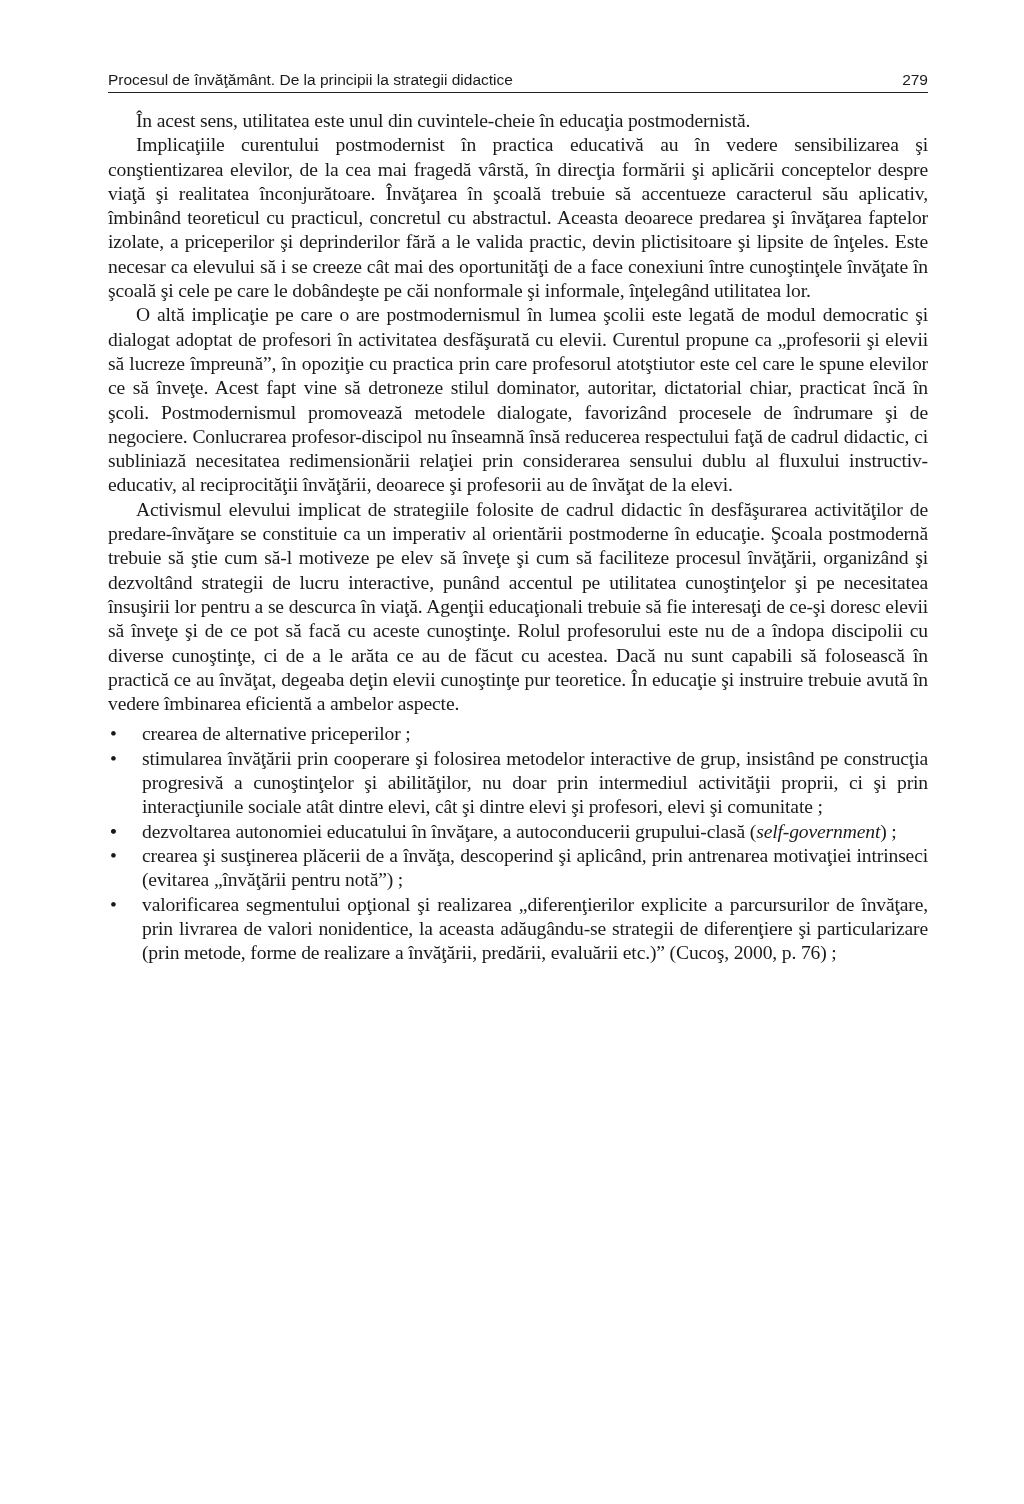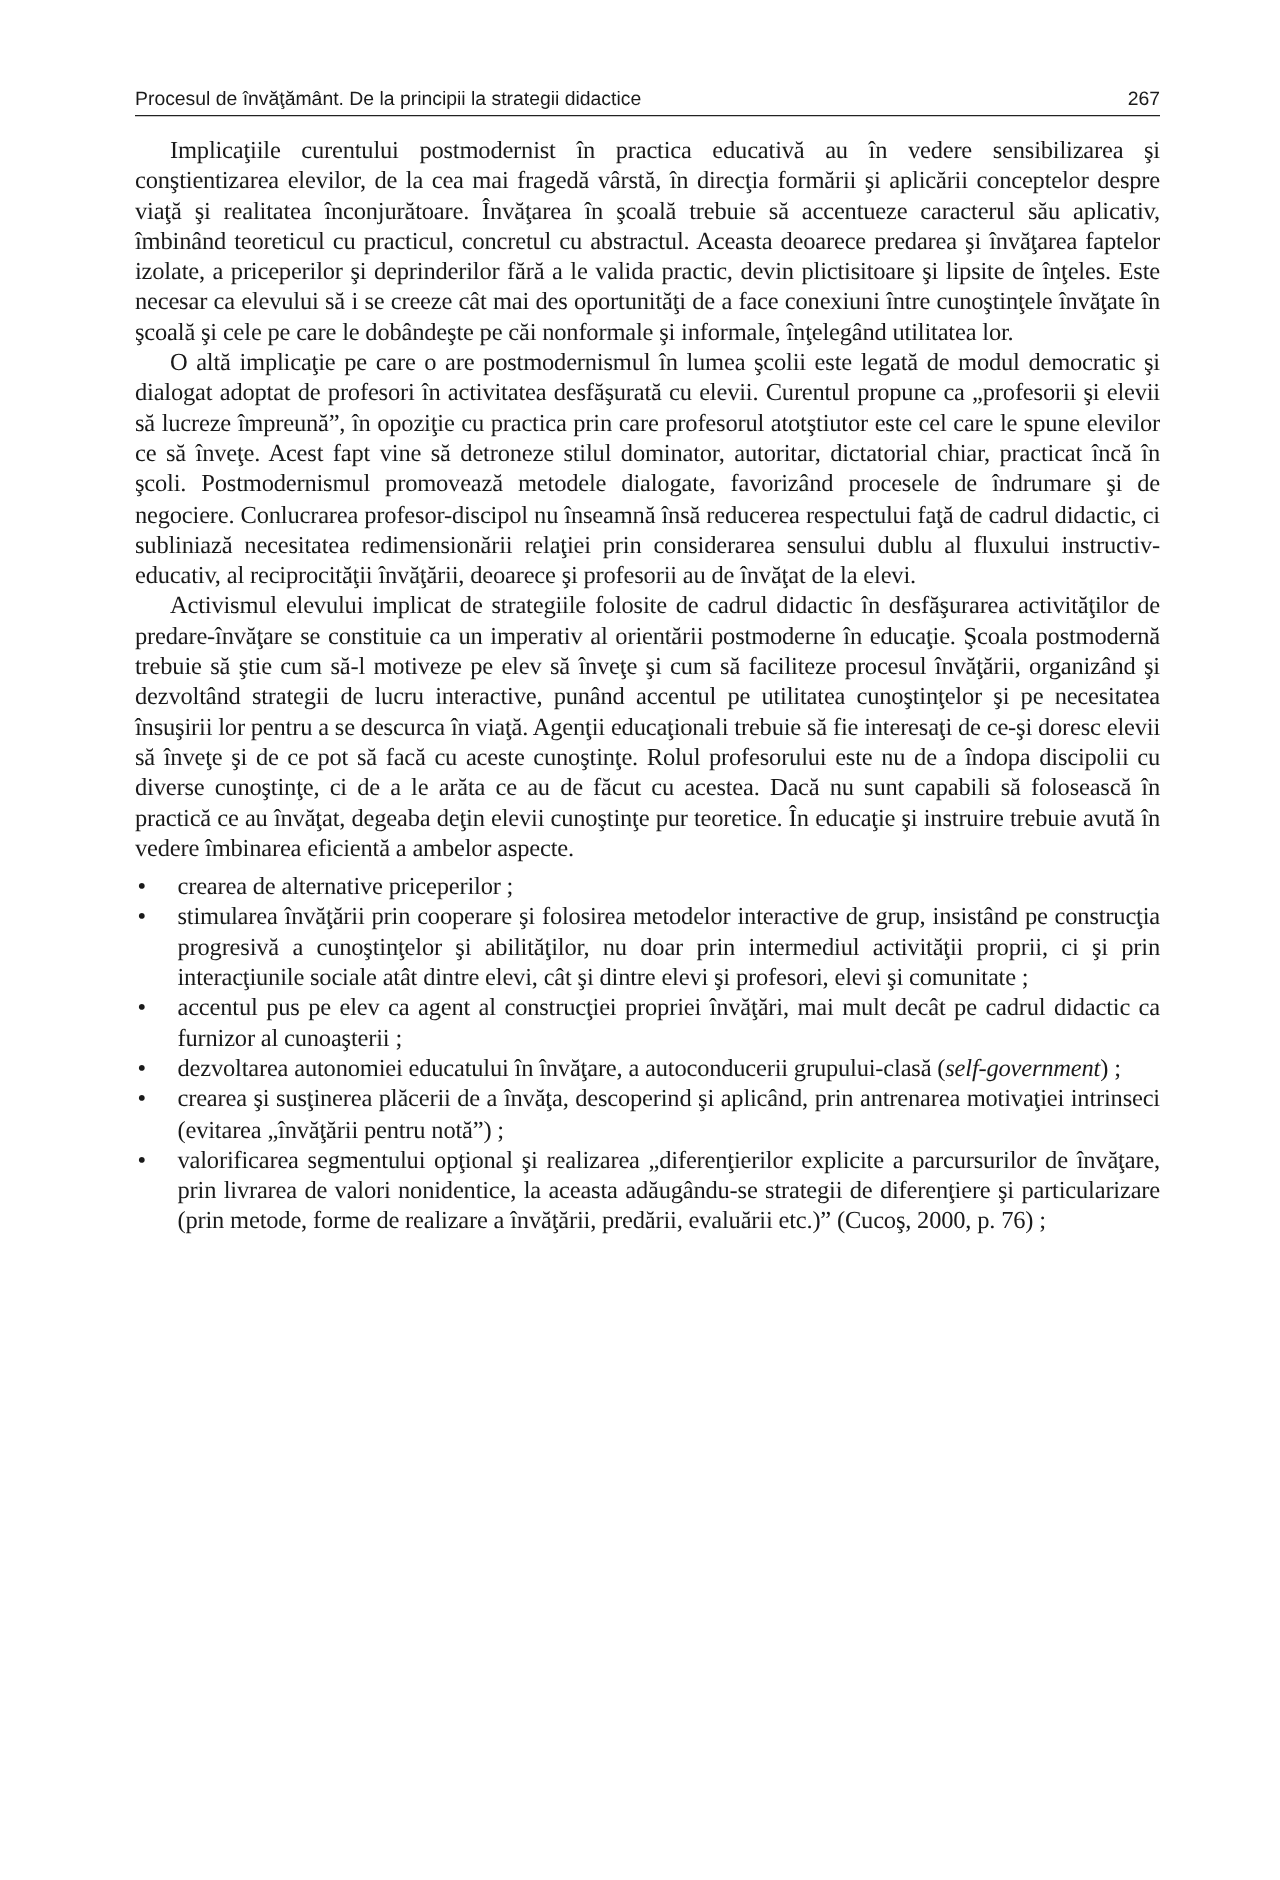--- a/index.html
+++ b/index.html
@@ -24,40 +24,40 @@
   .bullets li { position: relative; padding-left: 34px; text-align: justify; }
   .bullets li .bullet { position: absolute; left: 2px; top: 0; }
   .bullets li em { font-style: italic; }
 </style>
 </head>
 <body>
 
 <div class="page">
   <div class="running-head">
     <span>Procesul de învăţământ. De la principii la strategii didactice</span>
-    <span>267</span>
+    <span>279</span>
   </div>
 
   <div class="body-text">
+    <p>În acest sens, utilitatea este unul din cuvintele-cheie în educaţia postmodernistă.</p>
     <p>Implicaţiile curentului postmodernist în practica educativă au în vedere sensibilizarea şi conştientizarea elevilor, de la cea mai fragedă vârstă, în direcţia formării şi aplicării conceptelor despre viaţă şi realitatea înconjurătoare. Învăţarea în şcoală trebuie să accentueze caracterul său aplicativ, îmbinând teoreticul cu practicul, concretul cu abstractul. Aceasta deoarece predarea şi învăţarea faptelor izolate, a priceperilor şi deprinderilor fără a le valida practic, devin plictisitoare şi lipsite de înţeles. Este necesar ca elevului să i se creeze cât mai des oportunităţi de a face conexiuni între cunoştinţele învăţate în şcoală şi cele pe care le dobândeşte pe căi nonformale şi informale, înţelegând utilitatea lor.</p>
     <p>O altă implicaţie pe care o are postmodernismul în lumea şcolii este legată de modul democratic şi dialogat adoptat de profesori în activitatea desfăşurată cu elevii. Curentul propune ca „profesorii şi elevii să lucreze împreună”, în opoziţie cu practica prin care profesorul atotştiutor este cel care le spune elevilor ce să înveţe. Acest fapt vine să detroneze stilul dominator, autoritar, dictatorial chiar, practicat încă în şcoli. Postmodernismul promovează metodele dialogate, favorizând procesele de îndrumare şi de negociere. Conlucrarea profesor-discipol nu înseamnă însă reducerea respectului faţă de cadrul didactic, ci subliniază necesitatea redimensionării relaţiei prin considerarea sensului dublu al fluxului instructiv-educativ, al reciprocităţii învăţării, deoarece şi profesorii au de învăţat de la elevi.</p>
     <p>Activismul elevului implicat de strategiile folosite de cadrul didactic în desfăşurarea activităţilor de predare-învăţare se constituie ca un imperativ al orientării postmoderne în educaţie. Şcoala postmodernă trebuie să ştie cum să-l motiveze pe elev să înveţe şi cum să faciliteze procesul învăţării, organizând şi dezvoltând strategii de lucru interactive, punând accentul pe utilitatea cunoştinţelor şi pe necesitatea însuşirii lor pentru a se descurca în viaţă. Agenţii educaţionali trebuie să fie interesaţi de ce-şi doresc elevii să înveţe şi de ce pot să facă cu aceste cunoştinţe. Rolul profesorului este nu de a îndopa discipolii cu diverse cunoştinţe, ci de a le arăta ce au de făcut cu acestea. Dacă nu sunt capabili să folosească în practică ce au învăţat, degeaba deţin elevii cunoştinţe pur teoretice. În educaţie şi instruire trebuie avută în vedere îmbinarea eficientă a ambelor aspecte.</p>
 
     <ul class="bullets">
       <li>
         <span class="bullet">•</span>
         <span>crearea de alternative priceperilor ;</span>
       </li>
       <li>
         <span class="bullet">•</span>
         <span>stimularea învăţării prin cooperare şi folosirea metodelor interactive de grup, insistând pe construcţia progresivă a cunoştinţelor şi abilităţilor, nu doar prin intermediul activităţii proprii, ci şi prin interacţiunile sociale atât dintre elevi, cât şi dintre elevi şi profesori, elevi şi comunitate ;</span>
       </li>
       <li>
         <span class="bullet">•</span>
-        <span>accentul pus pe elev ca agent al construcţiei propriei învăţări, mai mult decât pe cadrul didactic ca furnizor al cunoaşterii ;</span>
       </li>
       <li>
         <span class="bullet">•</span>
         <span>dezvoltarea autonomiei educatului în învăţare, a autoconducerii grupului-clasă (</span><em>self-government</em><span>) ;</span>
       </li>
       <li>
         <span class="bullet">•</span>
         <span>crearea şi susţinerea plăcerii de a învăţa, descoperind şi aplicând, prin antrenarea motivaţiei intrinseci (evitarea „învăţării pentru notă”) ;</span>
       </li>
       <li>

